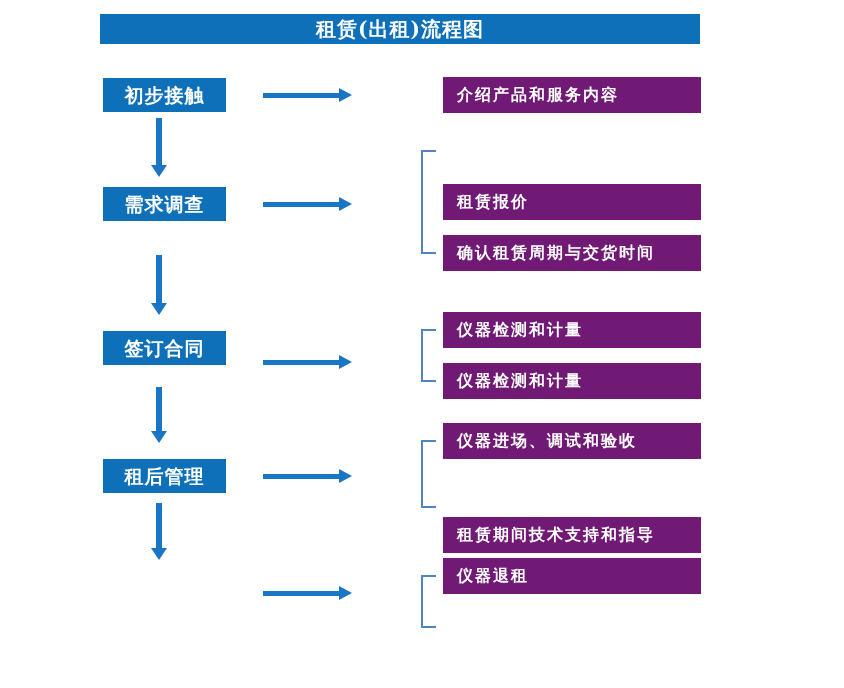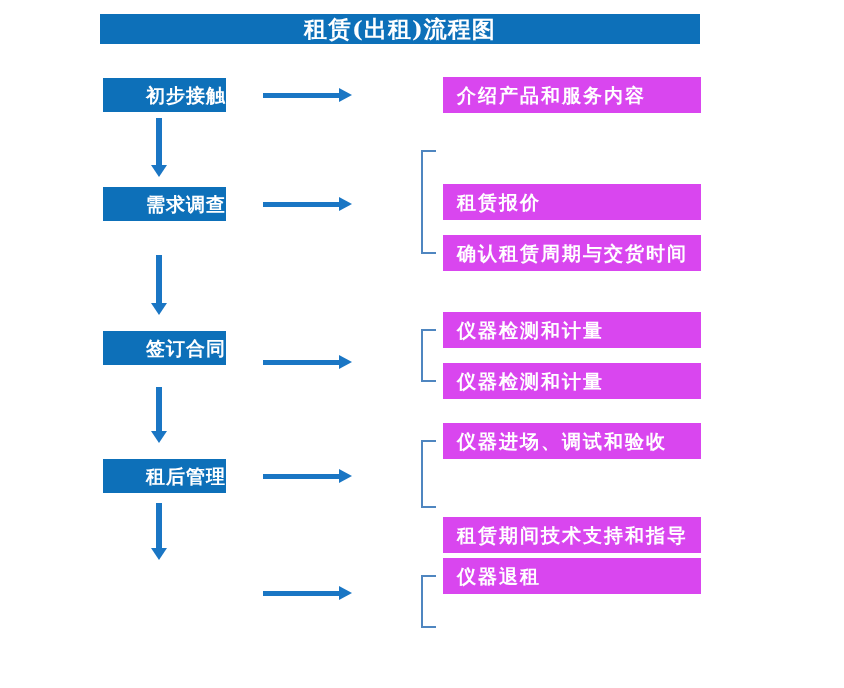--- a/index.html
+++ b/index.html
@@ -6,33 +6,33 @@
   #stage{
     position:relative;
     width:844px;height:688px;
     background:#ffffff;
     font-family:"DejaVu Serif","Liberation Serif",serif;
     overflow:hidden;
   }
   .title-bar{
     position:absolute;left:100px;top:14px;width:600px;height:30px;
     background:#0d70b9;color:#ffffff;
-    font-size:23px;font-weight:bold;letter-spacing:1px;
+    font-size:20px;font-weight:bold;letter-spacing:1px;
     text-align:center;line-height:30px;
   }
   .step-box{
     position:absolute;left:103px;width:123px;height:34px;
     background:#0d70b9;color:#ffffff;
     font-size:19px;font-weight:bold;letter-spacing:1px;
-    text-align:right;line-height:34px;
+    text-align:center;line-height:34px;
   }
   .detail-box{
     position:absolute;left:443px;width:258px;height:36px;
-    background:#d946ef;color:#ffffff;
-    font-size:19px;font-weight:bold;letter-spacing:2px;
+    background:#701a75;color:#ffffff;
+    font-size:16px;font-weight:bold;letter-spacing:2px;
     line-height:36px;padding-left:14px;box-sizing:border-box;
     white-space:nowrap;
   }
   .harrow{
     position:absolute;left:263px;width:90px;height:14px;
     display:flex;align-items:center;
   }
   .harrow .shaft{width:76px;height:5px;background:#1a76c4;}
   .harrow .head{
     width:0;height:0;

